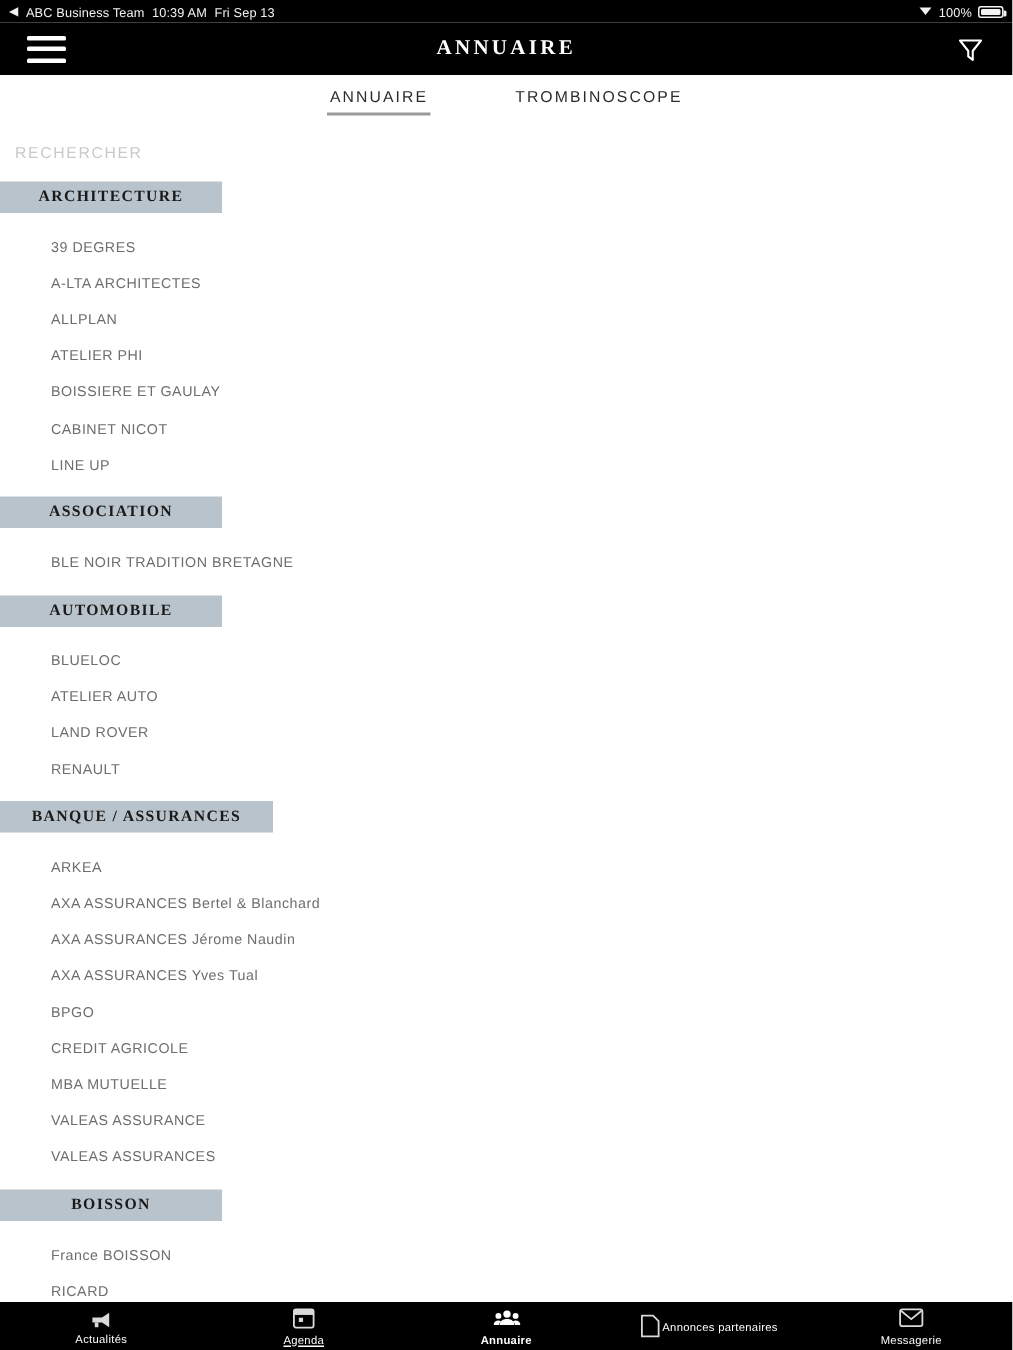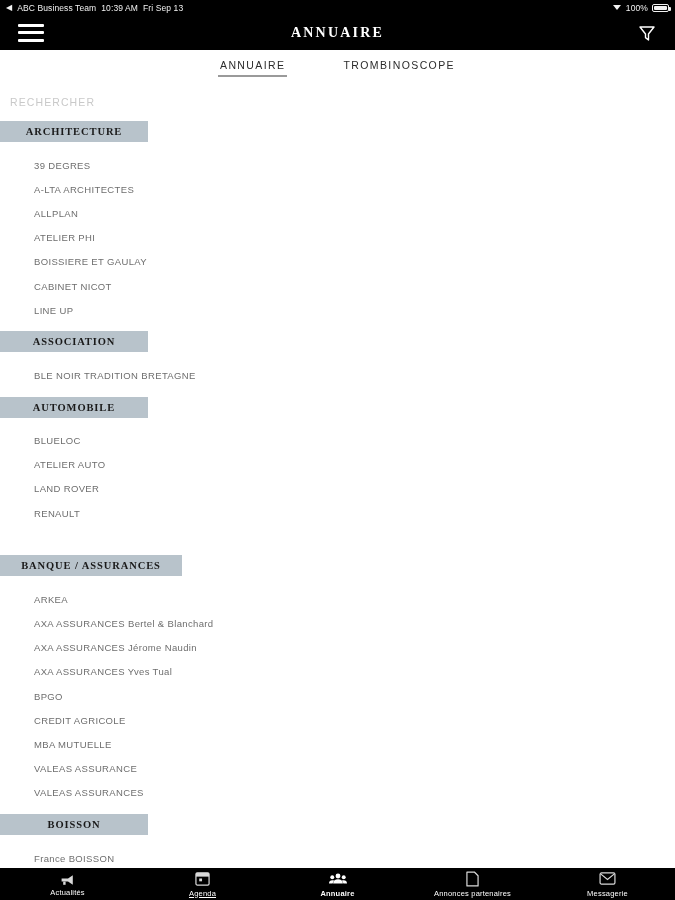--- a/index.html
+++ b/index.html
@@ -84,21 +84,21 @@
     display:flex; justify-content:flex-start;
     margin: 9px 0 11px 0;
   }
   .sec-badge {
     background:#b8c3cb; color:#1a1a1a;
     font-family:"Liberation Serif", serif; font-weight:700;
     font-size:10.5px; letter-spacing:.9px;
     padding:5px 0; text-align:center;
     min-width:148px;
   }
-  .sec-badge.w-wide { min-width:182px;margin-top:21px; }
+  .sec-badge.w-wide { min-width:182px; }
   .row {
     font-size:9.5px; color:#6e6e6e; letter-spacing:.35px;
     padding: 6.6px 0 6.6px 34px;
     white-space:nowrap;
   }
 </style>
 </head>
 <body>
 
 <div id="app">
@@ -220,21 +220,21 @@
             <circle cx="11" cy="4" r="3" fill="#fff"></circle>
             <circle cx="4" cy="5.5" r="2.4" fill="#fff"></circle>
             <circle cx="18" cy="5.5" r="2.4" fill="#fff"></circle>
             <path d="M5 13 C5 9.7 7.7 8 11 8 C14.3 8 17 9.7 17 13 Z" fill="#fff"></path>
             <path d="M0 13 C0 10.6 1.7 9.2 4 9.2 C4.9 9.2 5.7 9.4 6.3 9.8 C5.2 10.6 4.6 11.7 4.5 13 Z" fill="#fff"></path>
             <path d="M22 13 H17.5 C17.4 11.7 16.8 10.6 15.7 9.8 C16.3 9.4 17.1 9.2 18 9.2 C20.3 9.2 22 10.6 22 13 Z" fill="#fff"></path>
           </svg>
         </span>
         <span style="font-size: 7.5px; color: rgb(255, 255, 255); letter-spacing: 0.2px; font-weight: 700;">Annuaire</span>
       </div>
-      <div style="flex: 1 1 0%; display: flex; flex-direction: column; align-items: center; justify-content: center; gap: 2px; cursor: pointer;">
+      <div style="flex: 1 1 0%; display: flex; align-items: center; justify-content: center; gap: 2px; cursor: pointer;">
         <span style="display: flex; align-items: center; justify-content: center; height: 16px; opacity: 0.85;">
           <svg width="13" height="16" viewBox="0 0 14 17">
             <path d="M1 1 H9 L13 5 V16 H1 Z" fill="none" stroke="#fff" stroke-width="1.3" stroke-linejoin="round"></path>
           </svg>
         </span>
         <span style="font-size: 7.5px; color: rgb(255, 255, 255); letter-spacing: 0.2px; font-weight: 400;">Annonces partenaires</span>
       </div>
       <div style="flex: 1 1 0%; display: flex; flex-direction: column; align-items: center; justify-content: center; gap: 2px; cursor: pointer;">
         <span style="display: flex; align-items: center; justify-content: center; height: 16px; opacity: 0.85;">
           <svg width="17" height="13" viewBox="0 0 18 14">

